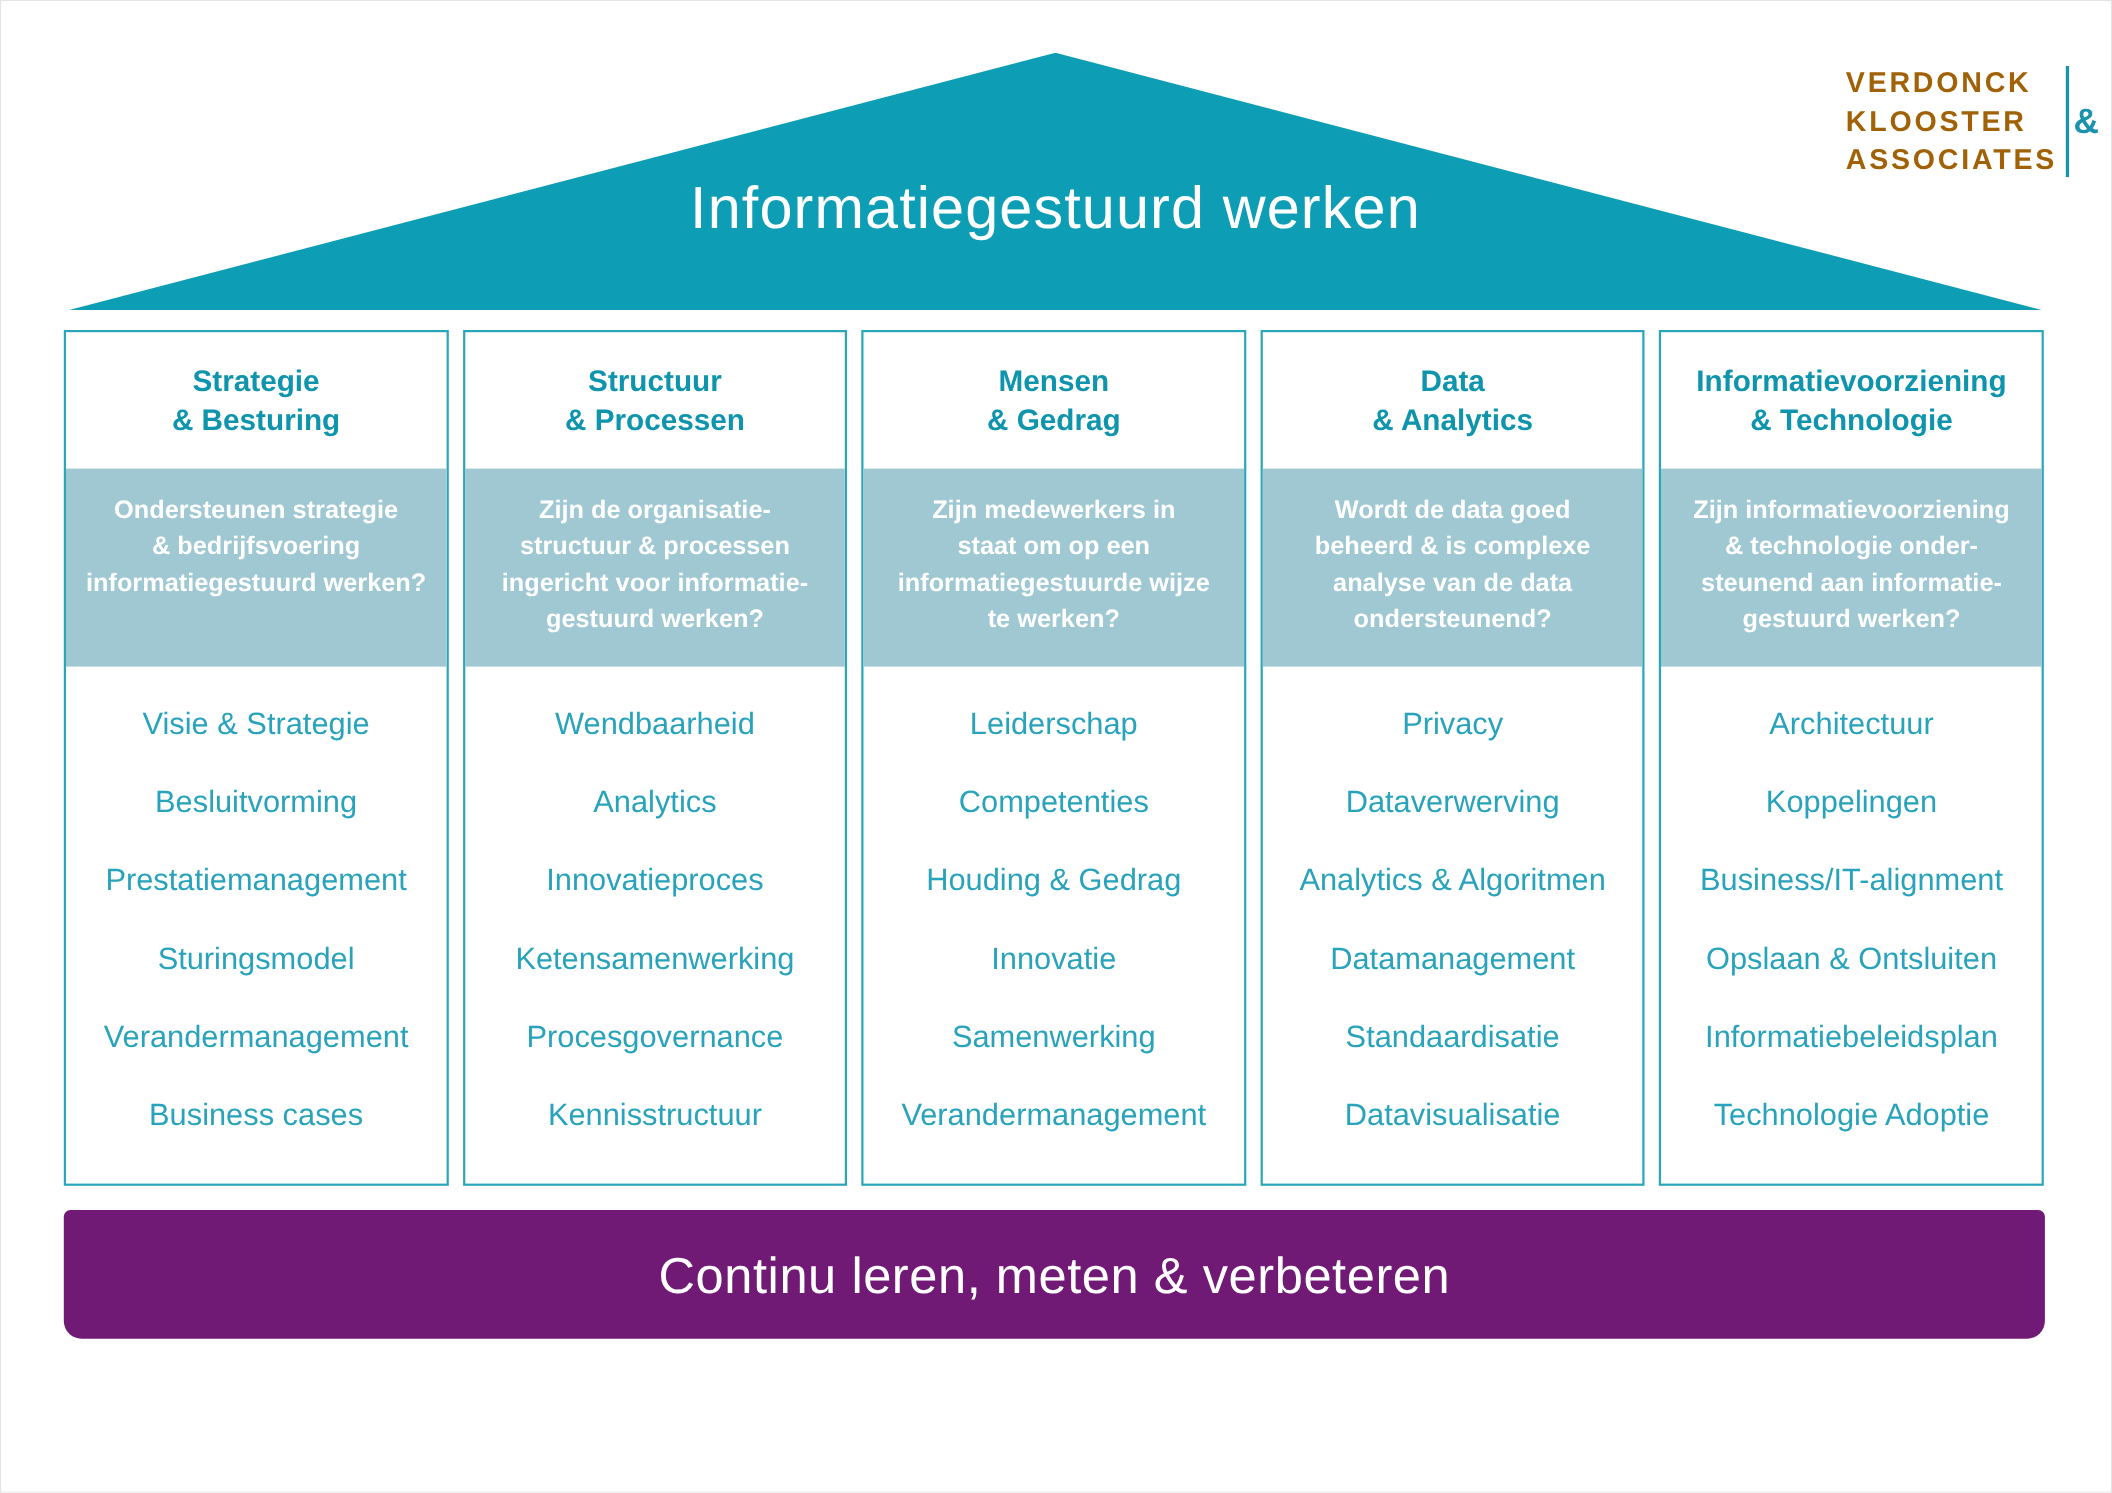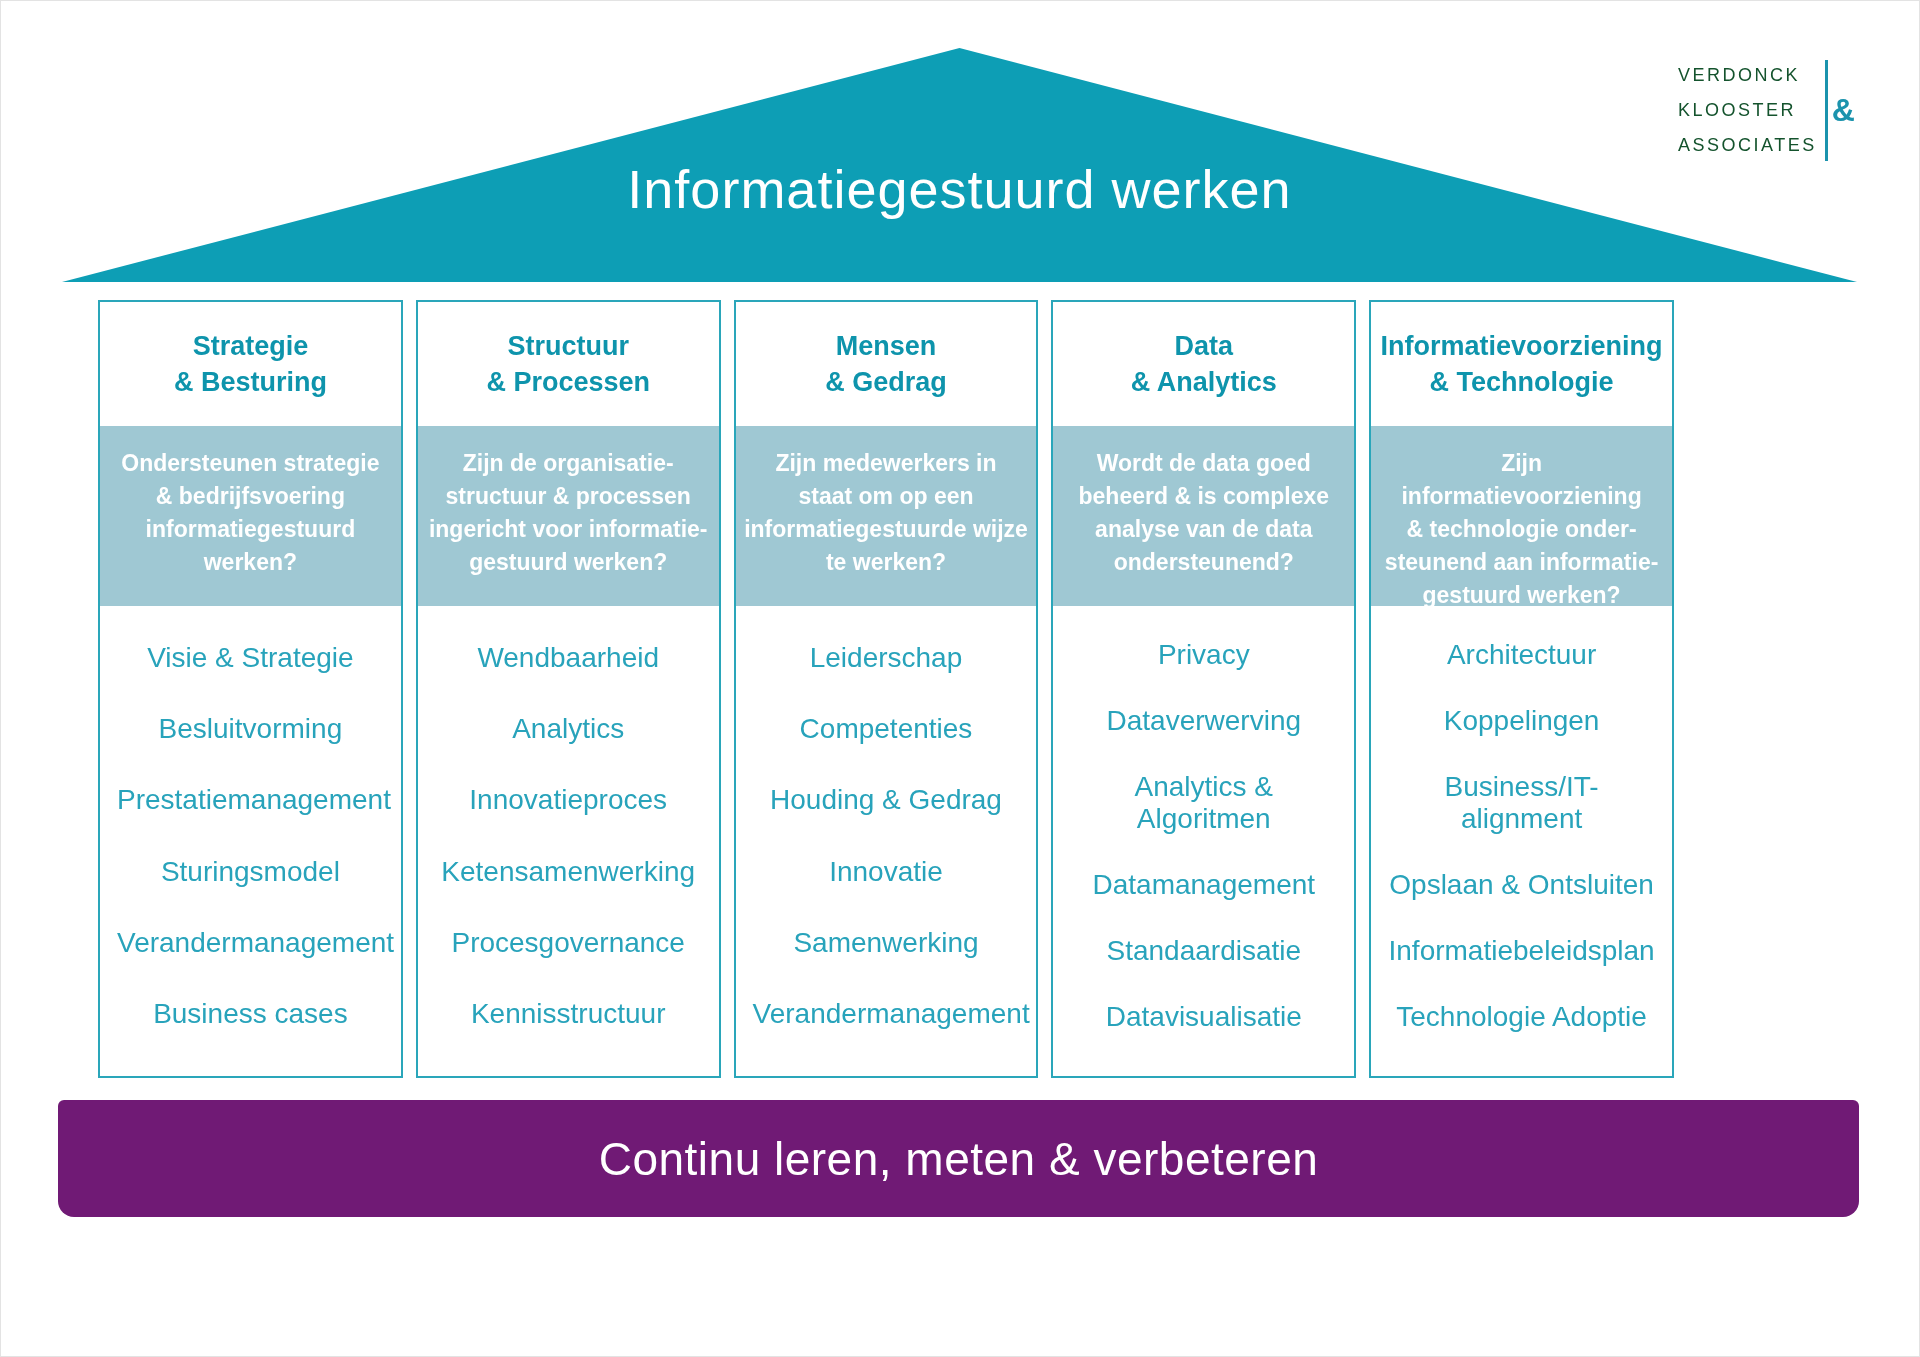--- a/index.html
+++ b/index.html
@@ -48,48 +48,47 @@
     left: 1678px;
     top: 58px;
     display: flex;
     align-items: stretch;
   }
   .logo-lines {
     display: flex;
     flex-direction: column;
   }
   .logo-lines .logo-line {
-    font-size: 18px;
-    font-weight: normal;
+    font-size: 26px;
+    font-weight: bold;
     letter-spacing: 2.5px;
     line-height: 35px;
-    color: #14532d;
+    color: #a16207;
   }
   .logo-bar {
     width: 3px;
     background: #1B93AD;
     margin: 2px 4px 2px 8px;
   }
   .logo-amp {
     font-size: 32px;
     font-weight: bold;
     color: #1B93AD;
     align-self: center;
   }
 
   
   .pillars {
     position: absolute;
     left: 58px;
     top: 300px;
-    width: 1576px;
+    width: 1800px;
     height: 778px;
     display: flex;
     gap: 13px;
-    margin-left: 40px;
   }
   .pillar {
     flex: 1 1 0;
     min-width: 0;
     border: 2px solid #2AA6BA;
     background: #ffffff;
     display: flex;
     flex-direction: column;
     box-sizing: border-box;
   }

